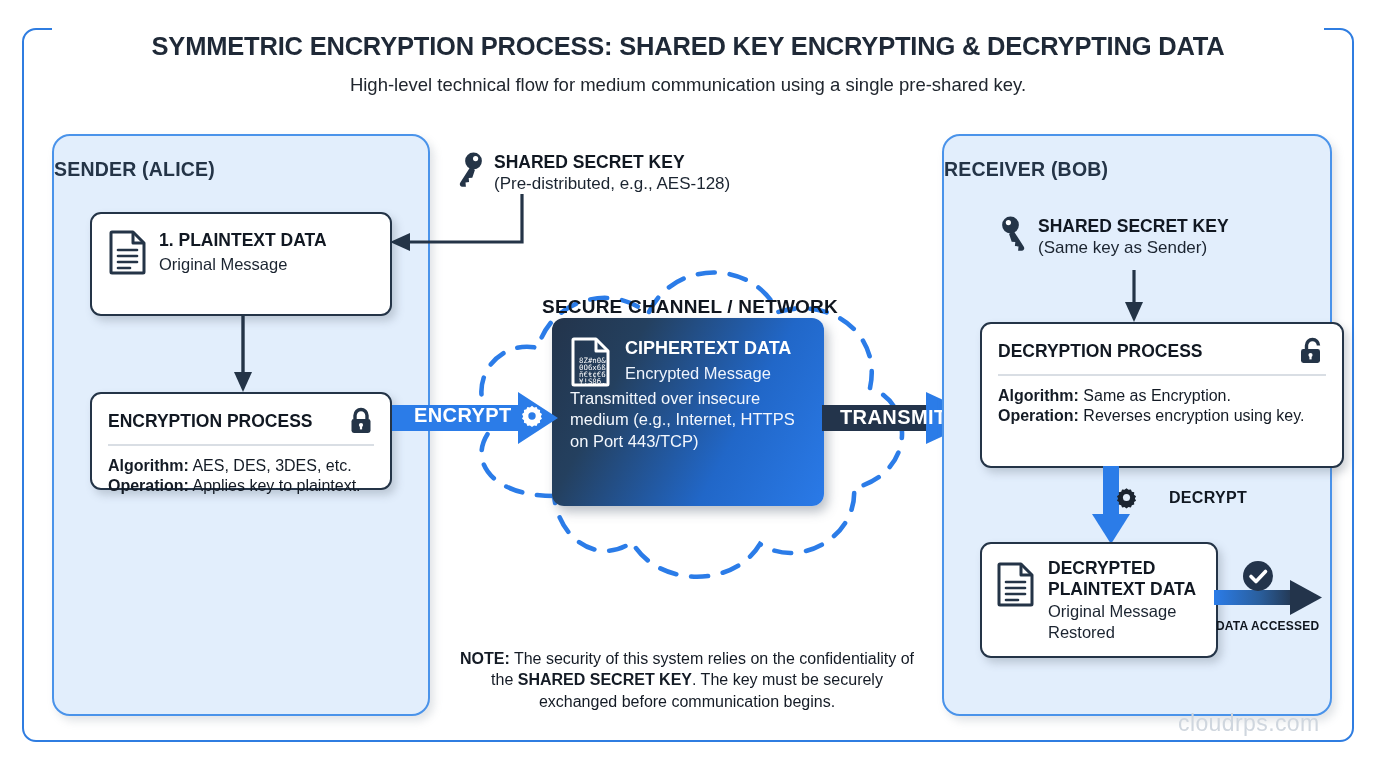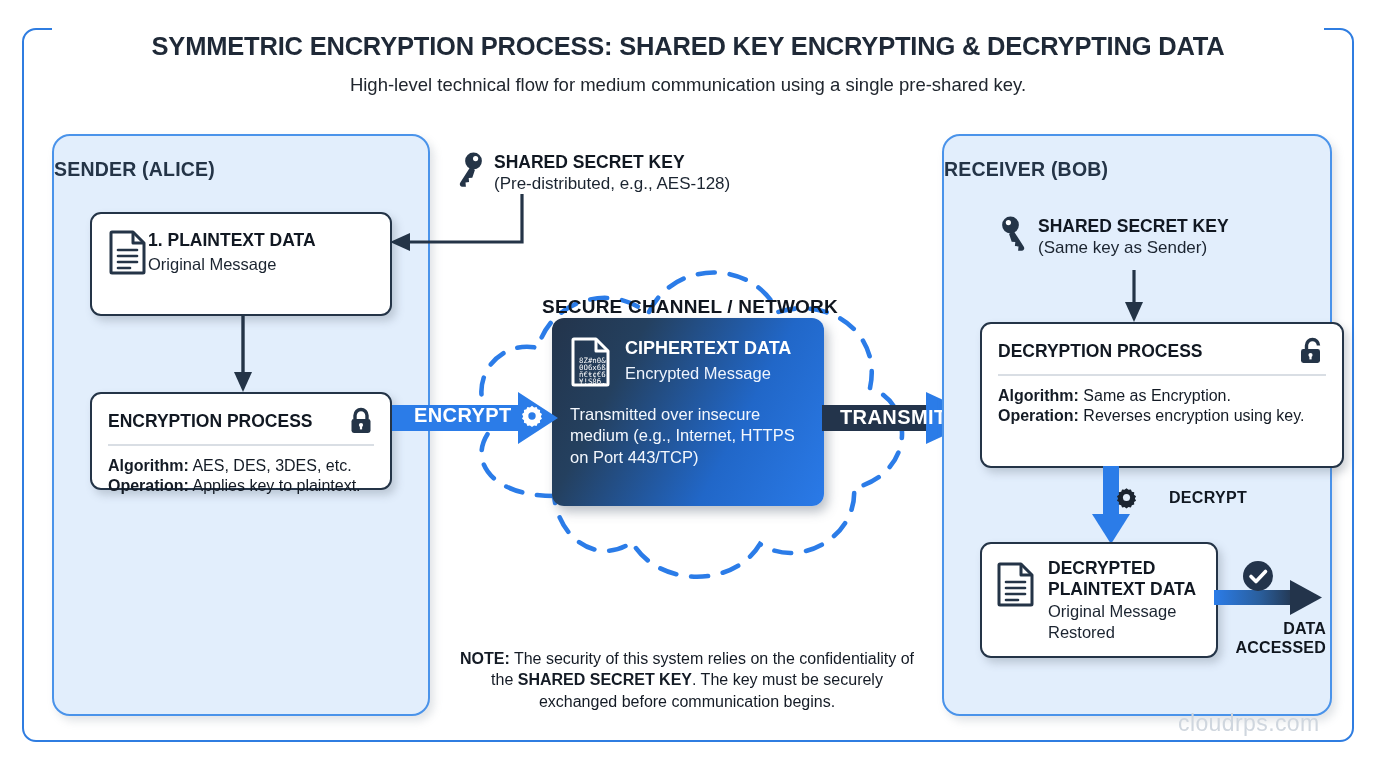--- a/index.html
+++ b/index.html
@@ -51,21 +51,21 @@
     color: #243447; letter-spacing: .2px;
   }
 
   
   .card {
     position: absolute; background: #fff;
     border: 2.5px solid #243447; border-radius: 11px;
     box-shadow: 4px 5px 8px rgba(90,100,115,.28);
   }
   .card-head {
-    display: flex; align-items: center; 
+    display: flex; align-items: center; gap: 11px;
   }
   .card-title {
     font-size: 17.5px; font-weight: bold; color: #111822; line-height: 1.18;
   }
   .card-sub { font-size: 16.5px; color: #1b2430; line-height: 1.24; }
   .divider { height: 1.6px; background: #d9dee4; margin: 9px 0 10px 0; }
   .kv { font-size: 16px; color: #141b25; line-height: 1.30; }
   .kv b { font-weight: bold; }
 
   
@@ -98,39 +98,39 @@
   
   #card-ciphertext {
     position: absolute; left: 552px; top: 318px; width: 272px; height: 188px;
     border-radius: 12px;
     background: linear-gradient(118deg, #23344b 0%, #24405f 26%, #2167c8 66%, #2a7ae8 100%);
     box-shadow: 4px 6px 11px rgba(60,75,95,.35);
     padding: 18px 16px 0 18px; color: #fff;
   }
   .ct-title { font-size: 18px; font-weight: bold; color: #fff; line-height: 1.2; }
   .ct-sub   { font-size: 16.5px; color: #eef4fd; line-height: 1.25; }
-  .ct-body  { font-size: 16.5px; color: #f3f7fd; line-height: 1.30; margin-top: 16px; }
+  .ct-body  { font-size: 16.5px; color: #f3f7fd; line-height: 1.30; }
 
   
   .flow-badge {
     position: absolute; display: flex; align-items: center; gap: 9px;
     color: #fff; font-size: 20px; font-weight: bold; letter-spacing: .4px;
   }
   #badge-encrypt  { left: 414px; top: 404px; }
   #badge-transmit { left: 840px; top: 406px; }
 
   .inline-label {
     position: absolute; display: flex; align-items: center; gap: 8px;
     font-size: 16px; font-weight: bold; color: #111822; letter-spacing: .3px;
   }
   #label-decrypt { left: 1116px; top: 487px; gap: 32px; }
 
   #label-data-accessed {
     position: absolute; left: 1216px; top: 620px; width: 110px;
-    text-align: right; font-size: 16px; font-weight: bold; color: #10161f;
+    text-align: left; font-size: 12px; font-weight: bold; color: #10161f;
     line-height: 1.16; letter-spacing: .2px;
   }
 
   
   #note {
     position: absolute; left: 452px; top: 648px; width: 470px;
     text-align: center; font-size: 16px; color: #141b25; line-height: 1.33;
   }
   #note b { font-weight: bold; }
 

